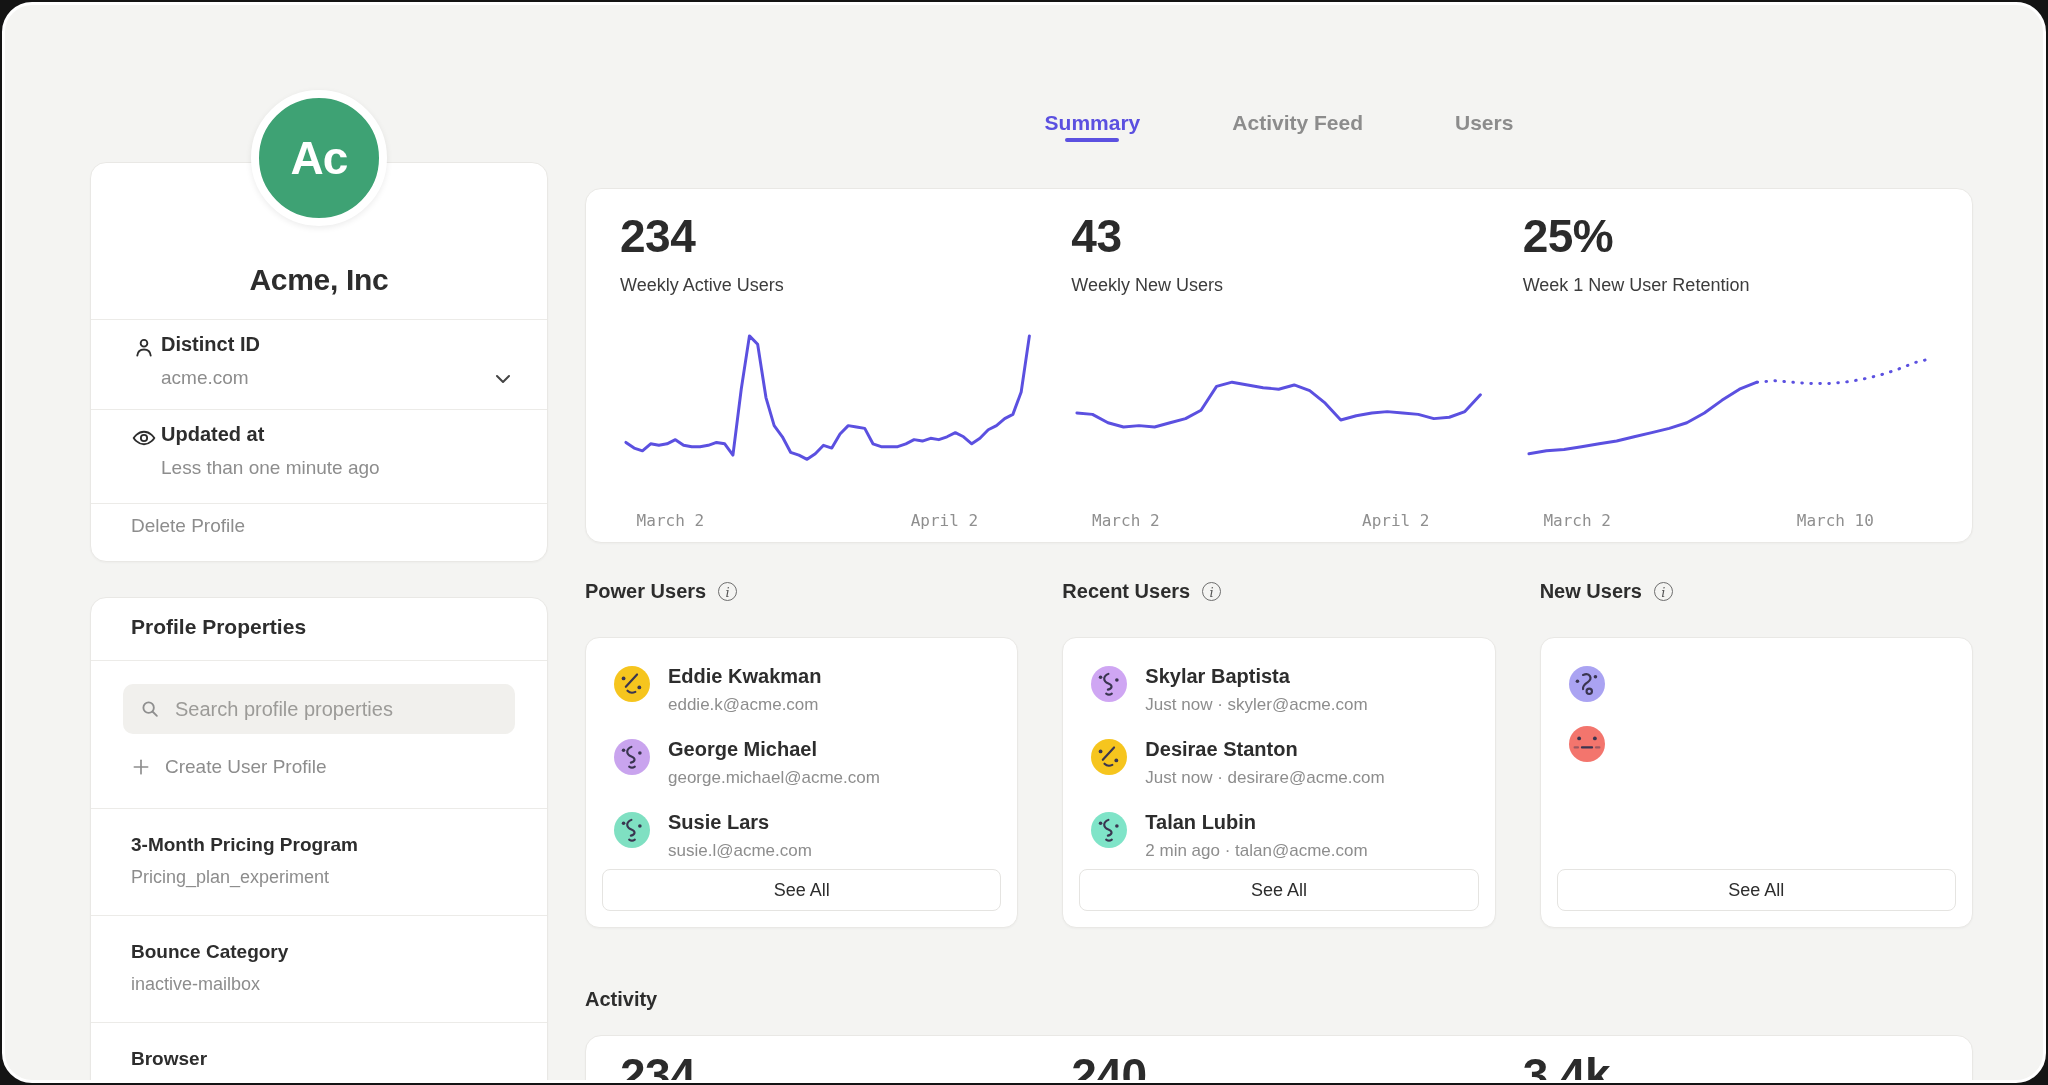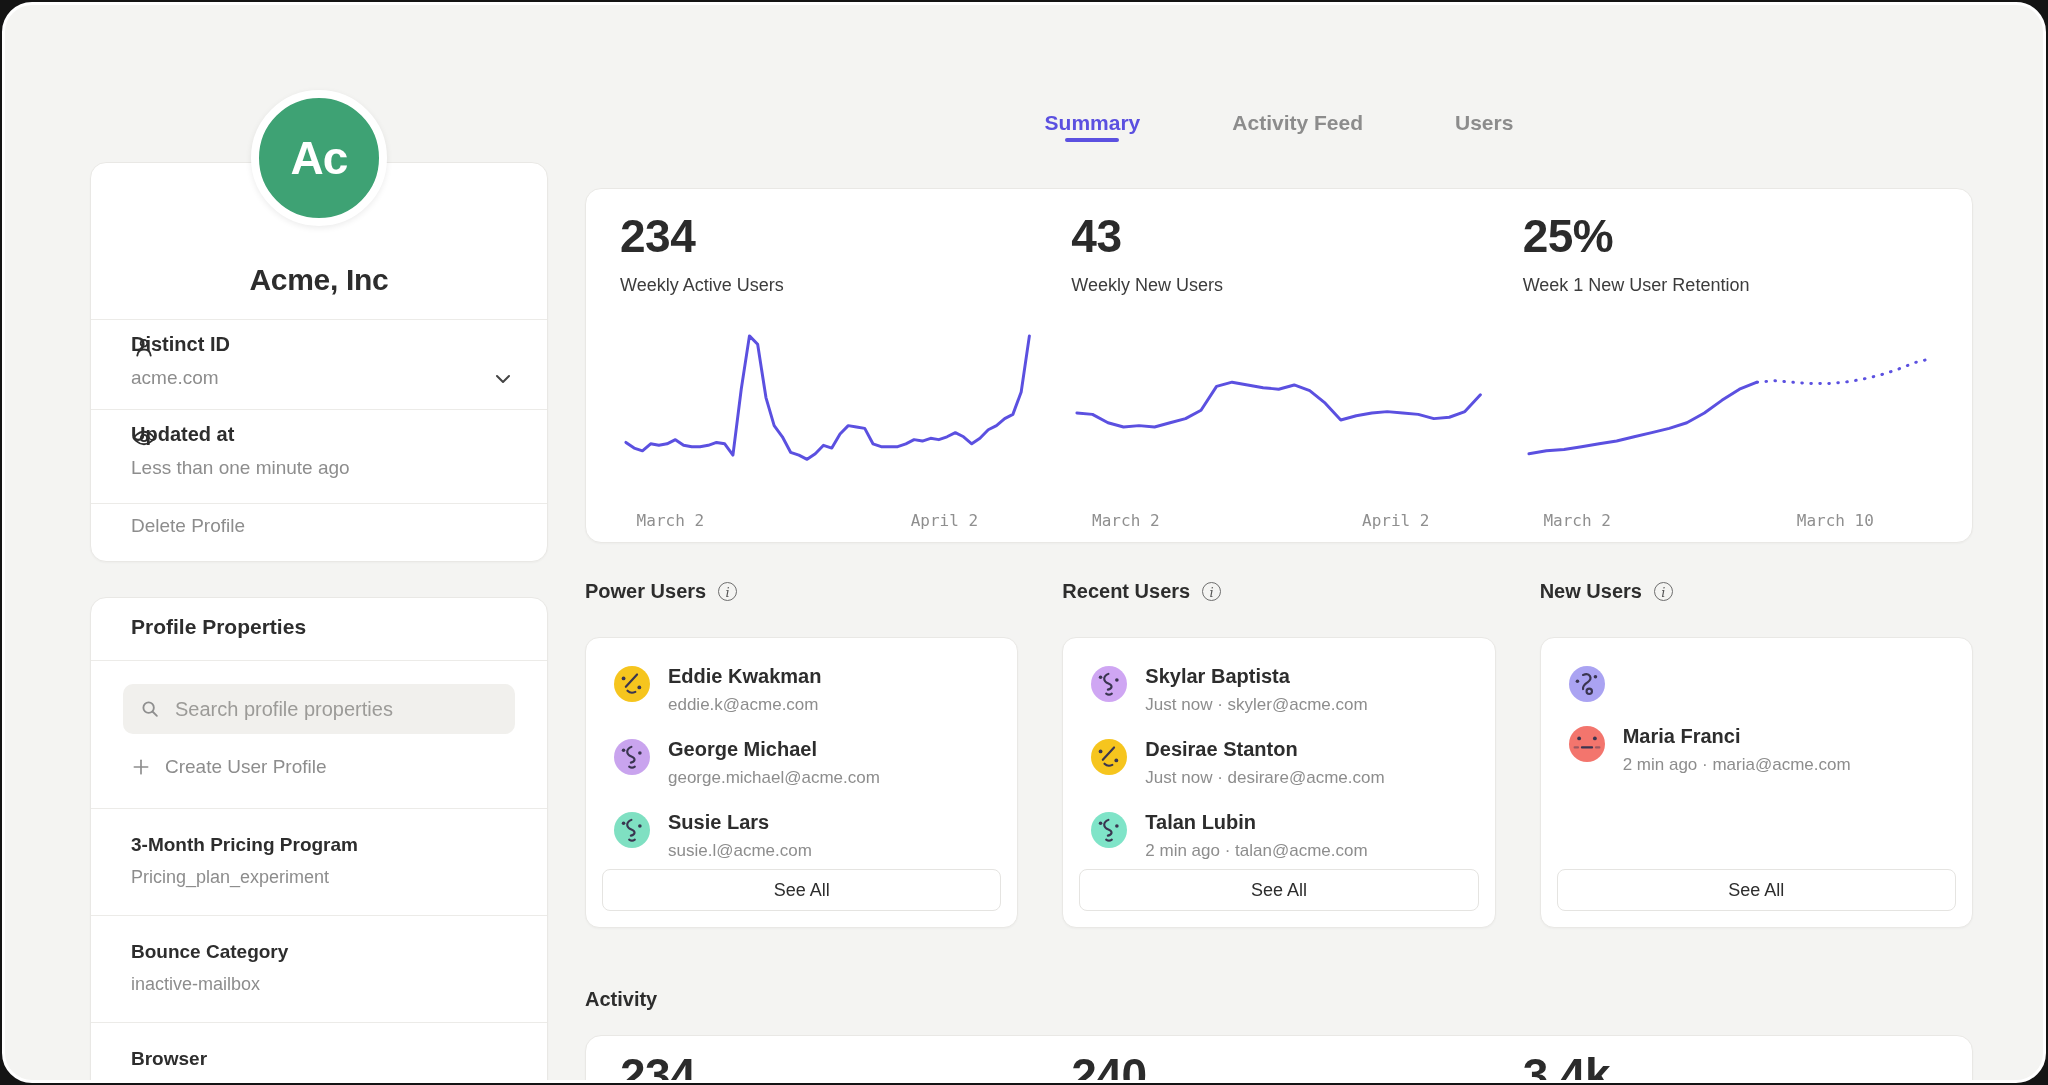--- a/index.html
+++ b/index.html
@@ -18,21 +18,21 @@
           display:flex;align-items:center;justify-content:center;
           box-shadow:0 2px 6px rgba(0,0,0,0.08);}
   .avatar span{color:#ffffff;font-size:46px;font-weight:700;letter-spacing:-1px;}
 
   .profile-card{position:absolute;left:85px;top:157px;width:458px;height:400px;z-index:2;}
   .company{margin:0;position:absolute;top:100px;left:0;right:0;text-align:center;
            font-size:30px;font-weight:700;color:#2d2d2d;letter-spacing:-0.3px;}
   .hr{position:absolute;left:0;right:0;height:1px;background:#ecebe8;}
   .prow{position:absolute;left:40px;right:32px;}
   .picon{position:absolute;left:0;top:2px;width:26px;height:26px;color:#2d2d2d;}
-  .ptexts{}
+  .ptexts{margin-left:30px;}
   .plabel{font-size:20px;font-weight:700;color:#2d2d2d;}
   .pvalue{font-size:19px;color:#8d8d8d;margin-top:11px;}
   .chev{position:absolute;right:0;top:34px;width:24px;height:24px;color:#444;cursor:pointer;}
   .delete-link{position:absolute;left:40px;font-size:19px;color:#8d8d8d;cursor:pointer;}
 
   .props-card{position:absolute;left:85px;top:592px;width:458px;height:560px;z-index:2;}
   .props-title{margin:0;position:absolute;top:17px;left:40px;font-size:21px;font-weight:700;color:#2d2d2d;}
   .search{position:absolute;top:86px;left:32px;right:32px;height:50px;background:#f1f0ed;
           border-radius:10px;display:flex;align-items:center;padding:0 16px;box-sizing:border-box;}
   .search svg{width:22px;height:22px;color:#8f8f8f;flex:0 0 auto;}
@@ -358,24 +358,20 @@
                   <svg viewBox="0 0 32 32">
                     <g stroke="#3a3550" stroke-width="1.9" fill="none" stroke-linecap="round">
                       <circle class="f" cx="9" cy="11" r="1.7" fill="#3a3550" stroke="none"></circle>
                       <circle class="f" cx="23" cy="11" r="1.7" fill="#3a3550" stroke="none"></circle>
                       <line x1="11.5" y1="19" x2="20.5" y2="19"></line>
                       <line x1="24" y1="19" x2="27" y2="19" opacity="0.45"></line>
                       <line x1="5" y1="19" x2="8" y2="19" opacity="0.45"></line>
                     </g>
                   </svg>
                 </span>
-                <div>
-                  <div class="u-name">Maria Franci</div>
-                  <div class="u-sub">2 min ago · maria@acme.com</div>
-                </div>
               </div>
               <button class="see-all">See All</button>
             </div>
           </div>
         </section>
 
       <h3 class="activity-h">Activity</h3>
       <section class="card activity-card" id="activity-card">
           <div>
             <div class="stat-num">234</div>

